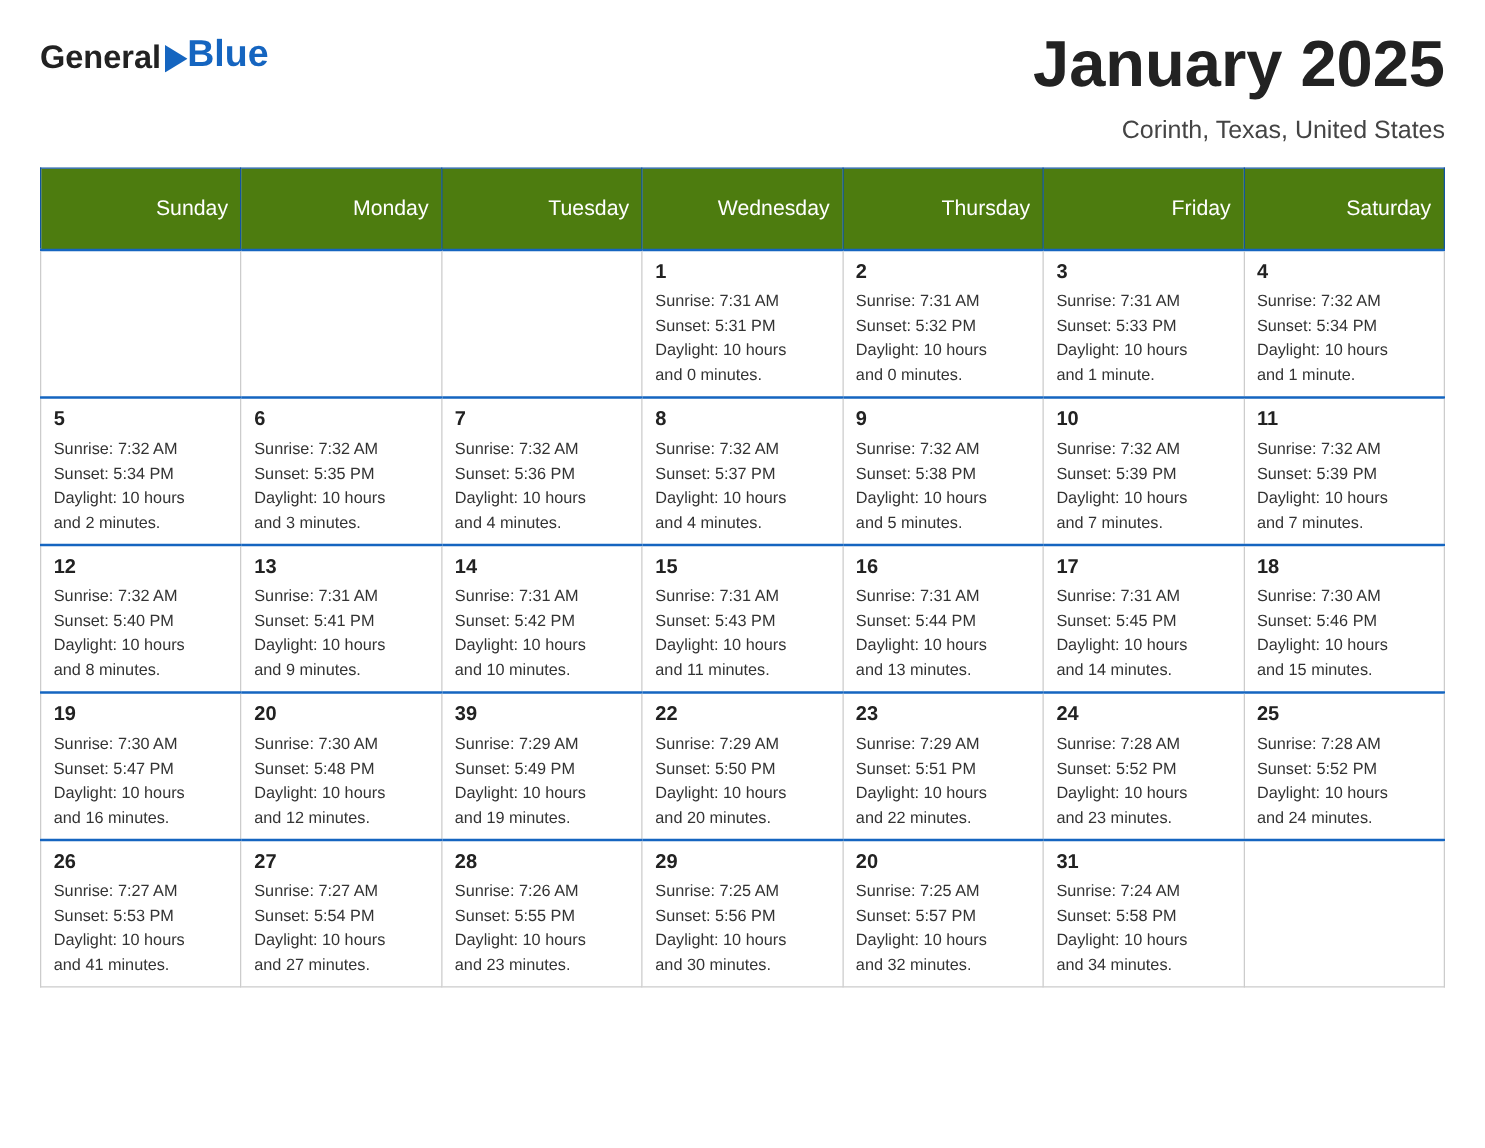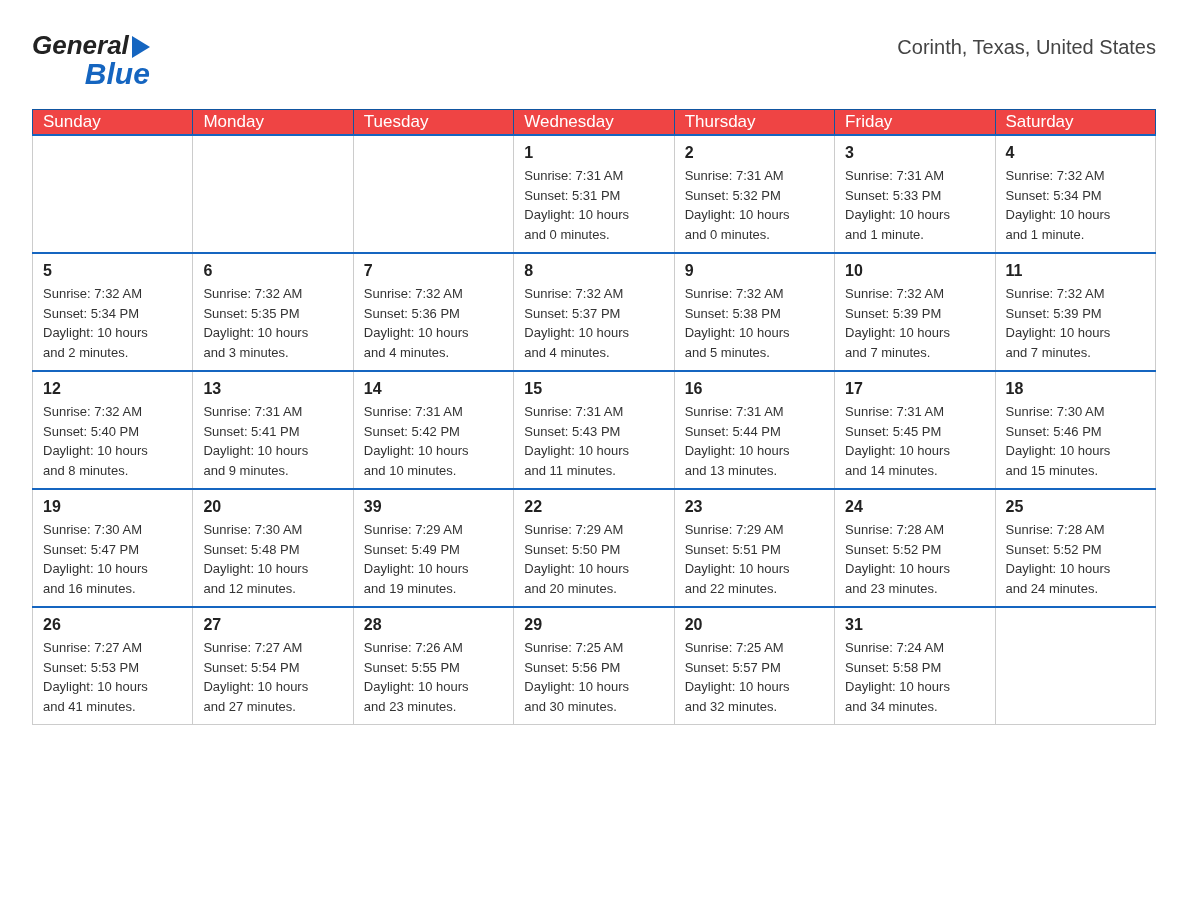--- a/index.html
+++ b/index.html
@@ -28,26 +28,26 @@
       font-size: 20px;
       color: #444;
       margin-top: 12px;
     }
     table {
       width: 100%;
       border-collapse: collapse;
       table-layout: fixed;
     }
     thead tr th {
-      background: #ef4444;
+      background: #4d7c0f;
       color: #fff;
       font-size: 17px;
       font-weight: normal;
-      padding: 2px 10px;
-      text-align: left;
+      padding: 22px 10px;
+      text-align: right;
       border: 1px solid #1155a0;
     }
     tbody tr td {
       vertical-align: top;
       border: 1px solid #ccc;
       border-top: 2px solid #1565c0;
       padding: 8px 10px;
       font-size: 13px;
       color: #333;
       height: 100px;
@@ -61,24 +61,23 @@
     }
     tbody tr td .info-line {
       display: block;
       line-height: 1.5;
     }
     tbody tr td.empty {
       background: #fff;
     }
     #logo-img {
       display: flex;
-      flex-direction: column;
-      align-items: flex-end;
+      flex-direction: row;
+      align-items: center;
       padding-top: 6px;
-      font-style: italic;
     }
     .logo-main {
       display: flex;
       align-items: center;
       font-size: 26px;
       font-weight: bold;
       color: #222;
     }
     .logo-arrow-svg {
       display: inline-block;
@@ -100,20 +99,21 @@
   <div id="logo-img">
     <div class="logo-main">
       <span>General</span>
       <svg class="logo-arrow-svg" width="18" height="22" viewBox="0 0 18 22">
         <polygon points="0,0 18,11 0,22" fill="#1565c0"></polygon>
       </svg>
     </div>
     <div class="logo-second-line">Blue</div>
   </div>
   <div id="title-block">
+    <div id="month-title">January 2025</div>
     <div id="location">Corinth, Texas, United States</div>
   </div>
 </div>
 
 <table>
   <thead>
     <tr id="days-header">
     <th>Sunday</th>
         <th>Monday</th>
         <th>Tuesday</th>

